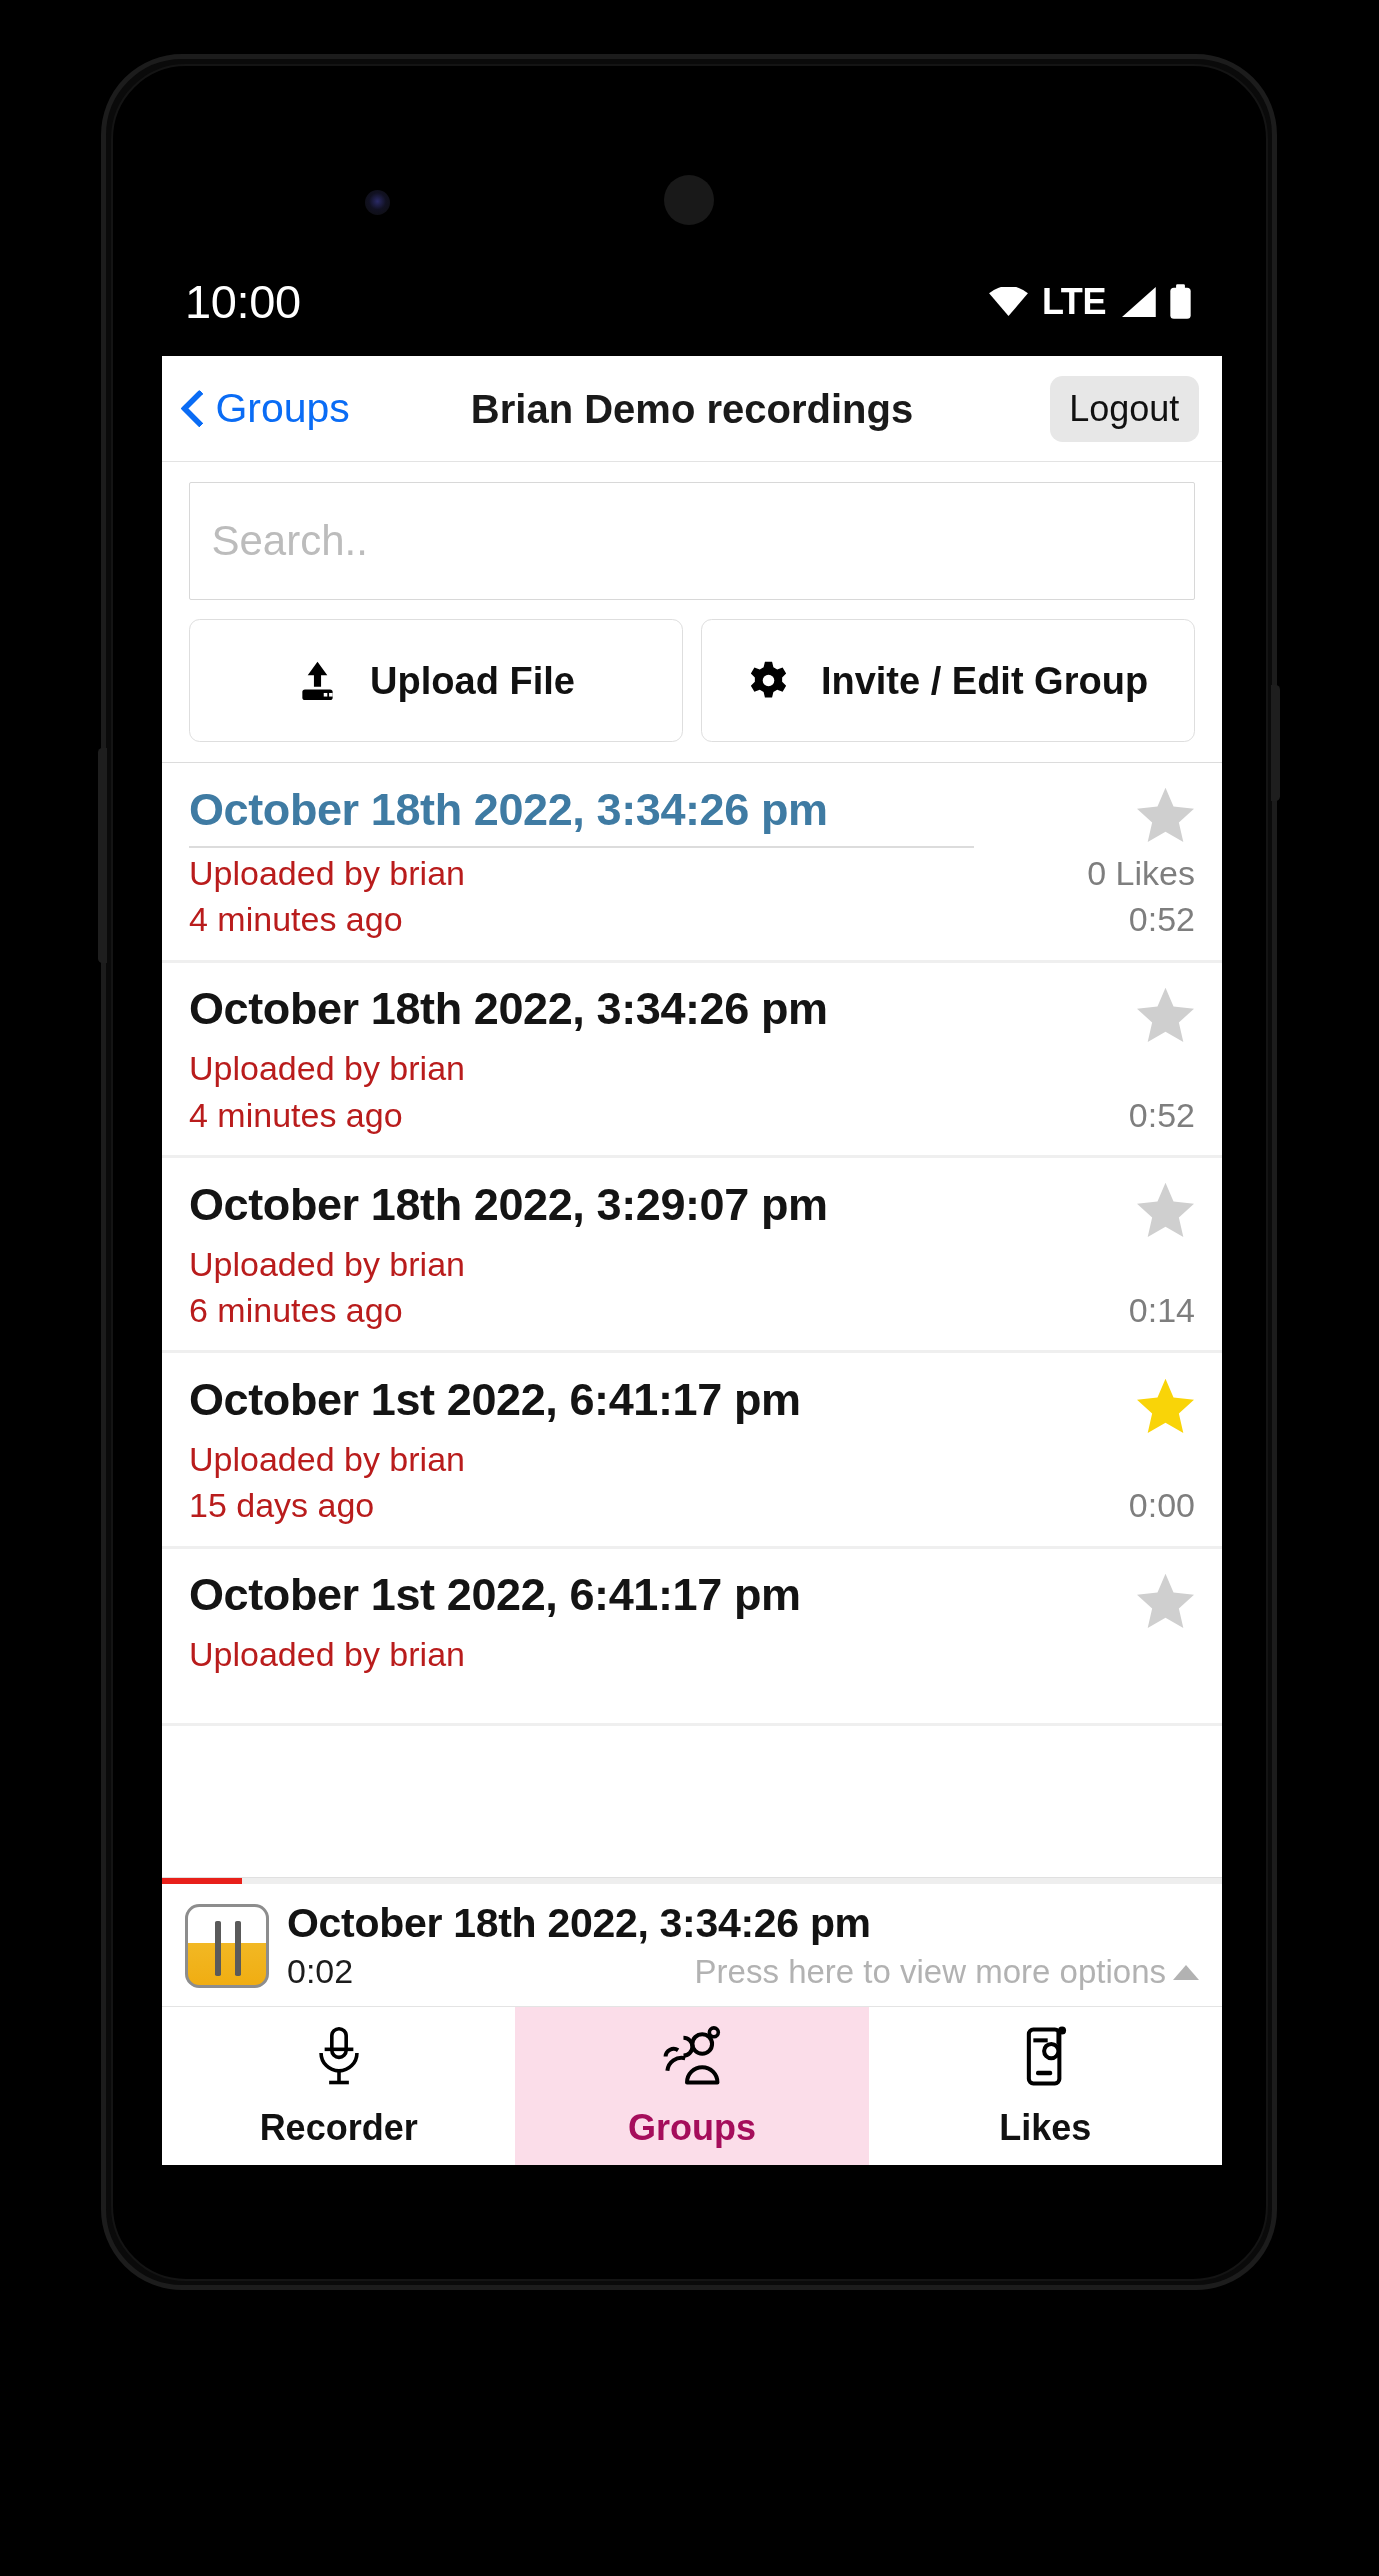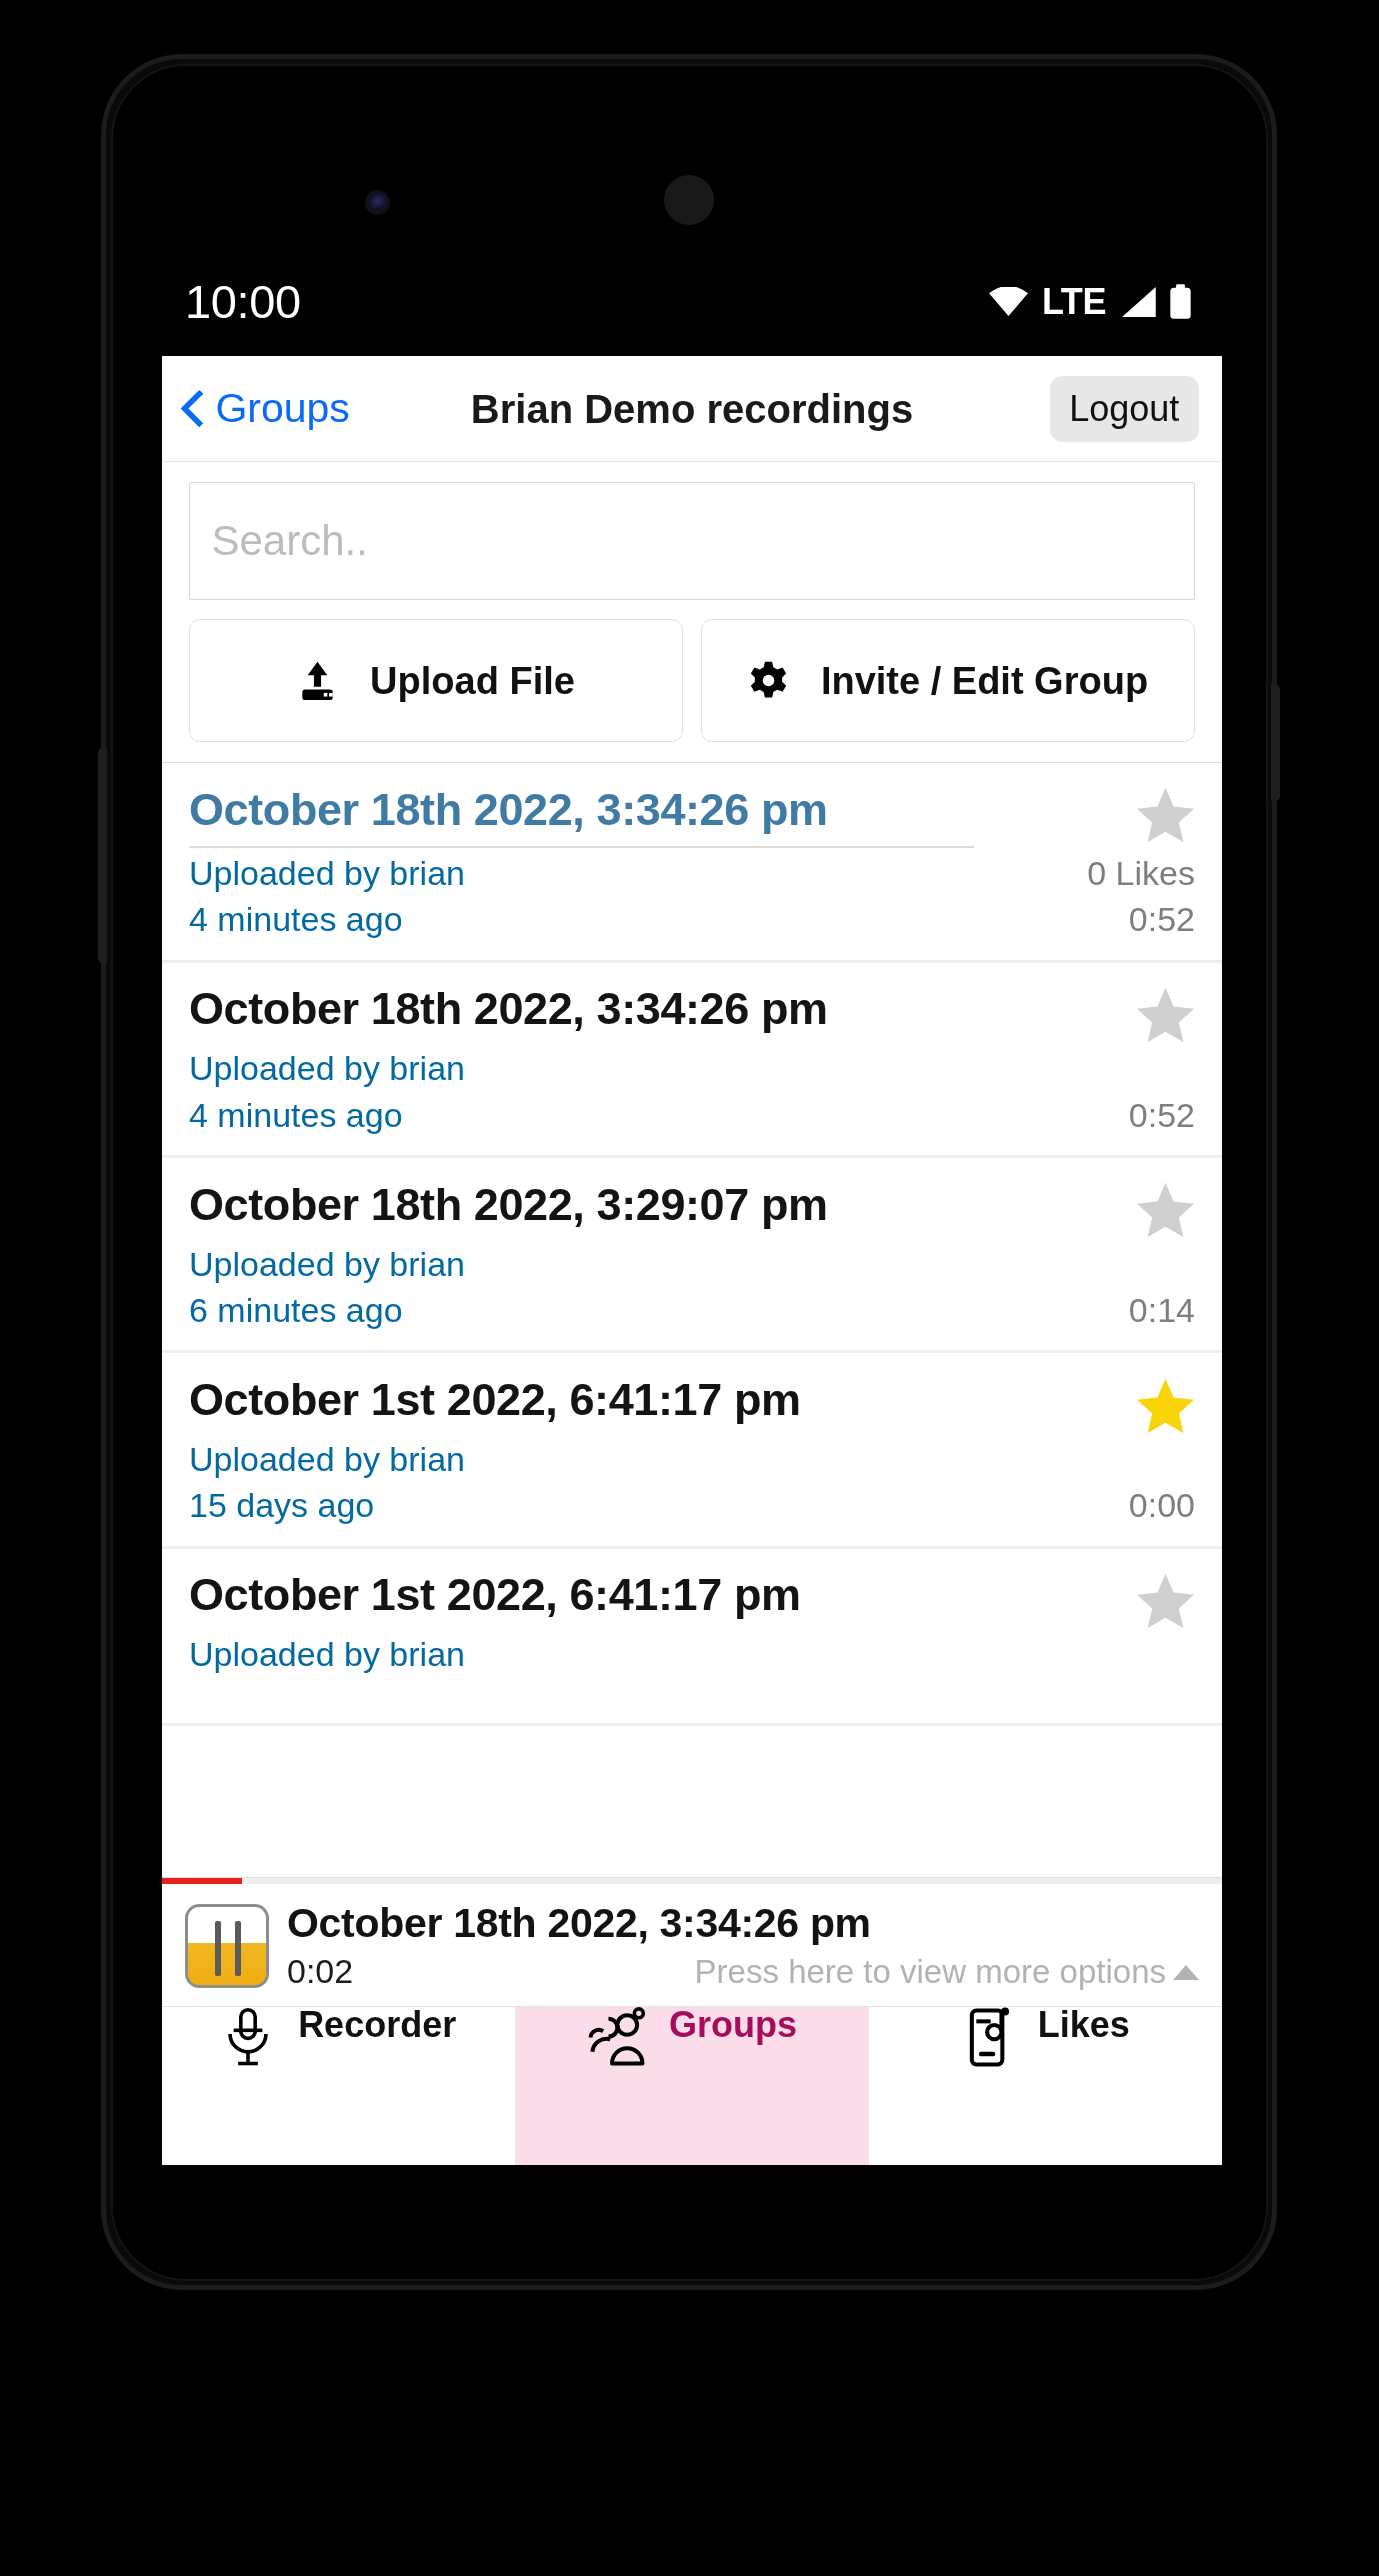--- a/index.html
+++ b/index.html
@@ -266,21 +266,21 @@
   .star svg { display: block; }
   .rec-meta-line {
     display: flex;
     justify-content: space-between;
     align-items: baseline;
     width: 100%;
     margin-top: 5.4px;
   }
   .rec-sub {
     font-size: 34px;
-    color: #0369a1;
+    color: #b91c1c;
     line-height: 1.2;
   }
   .rec-right {
     font-size: 34px;
     color: #7e7e7e;
     line-height: 1.2;
   }
 
   
   .player {
@@ -372,21 +372,22 @@
   .tabbar {
     flex: 0 0 auto;
     height: 159px;
     display: flex;
     background: #ffffff;
     border-top: 1.8px solid #e4e4e4;
   }
   .tab {
     flex: 1 1 0;
     display: flex;
-    flex-direction: row;
+    flex-direction: column;
+    align-items: center;
     justify-content: center;
     gap: 23px;
     cursor: pointer;
     background: #fff;
   }
   .tab.active { background: #fbdde9; }
   .tab-label {
     font-size: 36px;
     font-weight: 700;
     color: #111;

